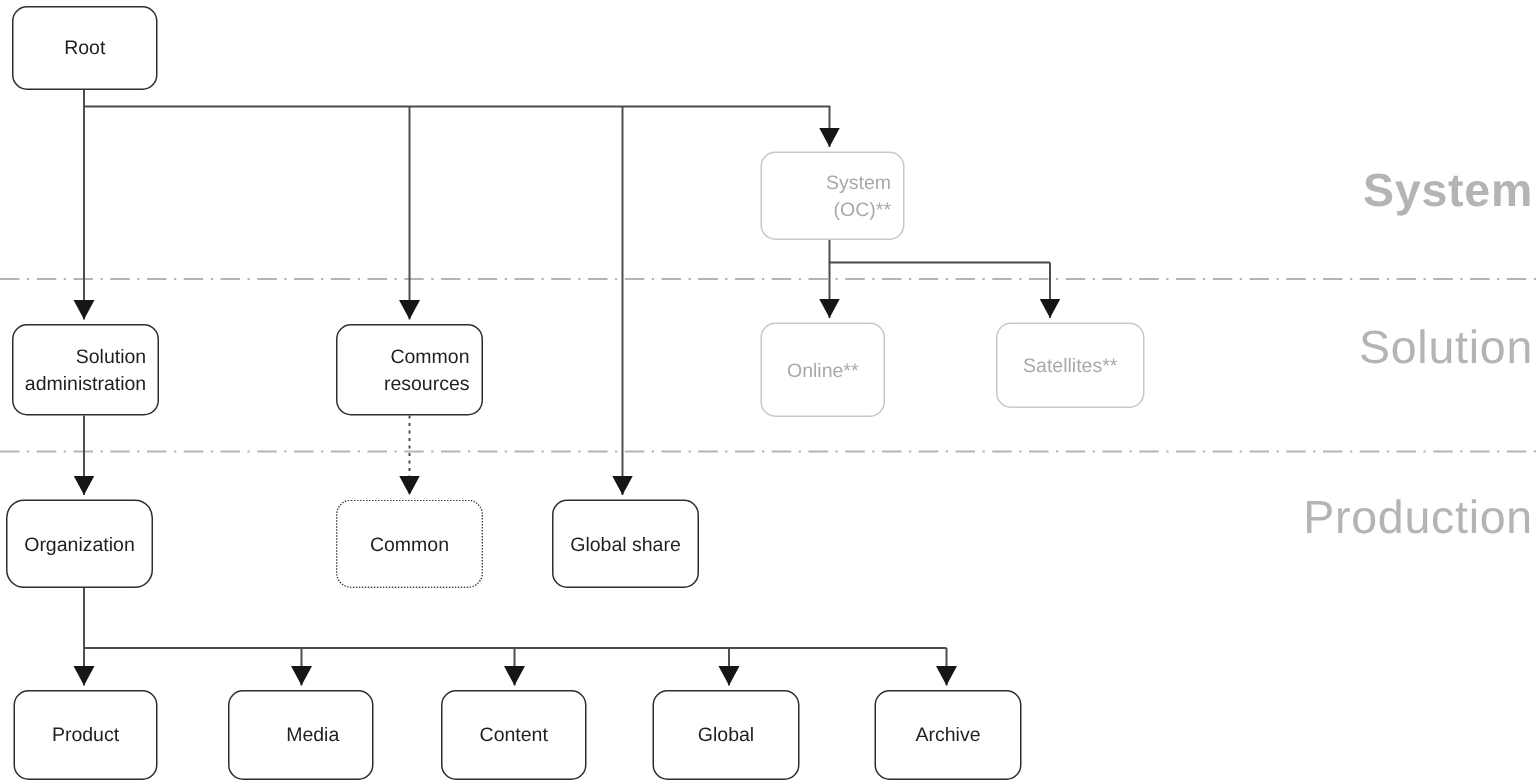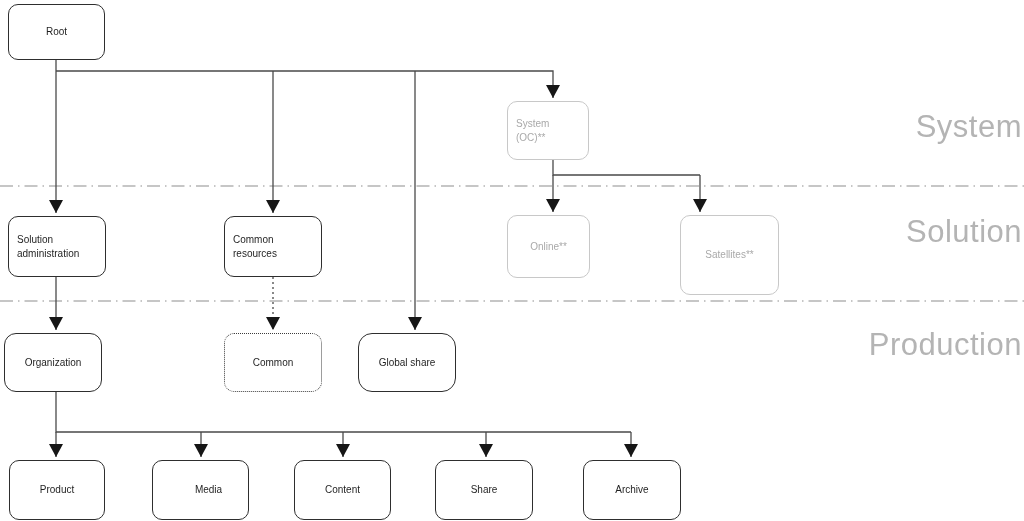--- a/index.html
+++ b/index.html
@@ -7,46 +7,46 @@
   .canvas{
     position:relative;width:1024px;height:521px;background:#ffffff;overflow:hidden;
   }
   .connector-layer{position:absolute;left:0;top:0;width:1024px;height:521px;}
   .conn{stroke:#4a4a4a;stroke-width:1.3;fill:none;}
   .conn.dotted{stroke-dasharray:2 3;}
   .divider{stroke:#b4b4b4;stroke-width:1.3;stroke-dasharray:13 5 1.5 5;fill:none;}
   .node{
     position:absolute;box-sizing:border-box;background:#ffffff;
     border:1.3px solid #2e2e2e;border-radius:10px;
-    display:flex;align-items:center;justify-content:center;text-align:left;
-    font-size:10px;line-height:1.35;color:#1f1f1f;padding:4px 8px;
+    display:flex;align-items:center;justify-content:center;text-align:right;
+    font-size:13px;line-height:1.35;color:#1f1f1f;padding:4px 8px;
   }
   .node.muted{border:1.2px solid #c8c8c8;color:#a9a9a9;}
   .node.dotted{border:1.6px dotted #3c3c3c;}
   .zone-label{
     position:absolute;right:2px;width:320px;text-align:right;
     font-size:31px;font-weight:300;color:#b4b4b4;letter-spacing:0.5px;line-height:38px;
   }
   
   .n-root{left:8px;top:4px;width:97px;height:56px;}
-  .n-system-oc{left:507px;top:101px;width:82px;height:59px;}
+  .n-system-oc{left:507px;top:101px;width:96px;height:59px;}
   .n-solution-administration{left:8px;top:216px;width:98px;height:61px;}
   .n-common-resources{left:224px;top:216px;width:98px;height:61px;}
   .n-online{left:507px;top:215px;width:83px;height:63px;}
-  .n-satellites{left:680px;top:215px;width:99px;height:80px;}
+  .n-satellites{left:664px;top:215px;width:99px;height:57px;}
   .n-organization{left:4px;top:333px;width:98px;height:59px;border-radius:12px;}
   .n-common{left:224px;top:333px;width:98px;height:59px;}
-  .n-global-share{left:358px;top:333px;width:98px;height:59px;border-radius:14px;}
+  .n-global-share{left:368px;top:333px;width:98px;height:59px;}
   .n-product{left:9px;top:460px;width:96px;height:60px;}
   .n-media{left:152px;top:460px;width:97px;height:60px;padding-left:24px;}
   .n-content{left:294px;top:460px;width:97px;height:60px;border-radius:10px;}
   .n-share{left:435px;top:460px;width:98px;height:60px;}
   .n-archive{left:583px;top:460px;width:98px;height:60px;}
   
-  .z-system{top:108px;}
+  .z-system{top:108px;font-weight:bold;}
   .z-solution{top:213px;text-align:right;}
   .z-production{top:326px;}
 </style>
 </head>
 <body>
 
 <div class="canvas">
 
   <svg class="connector-layer" width="1024" height="521" viewBox="0 0 1024 521" xmlns="http://www.w3.org/2000/svg">
     <defs>
@@ -120,21 +120,21 @@
 
   <div class="node n-media">
     <span>Media</span>
   </div>
 
   <div class="node n-content">
     <span>Content</span>
   </div>
 
   <div class="node n-share">
-    <span>Share</span>
+    <span>Global</span>
   </div>
 
   <div class="node n-archive">
     <span>Archive</span>
   </div>
 
   <div class="zone-label z-system">System</div>
   <div class="zone-label z-solution">Solution</div>
   <div class="zone-label z-production">Production</div>
 

